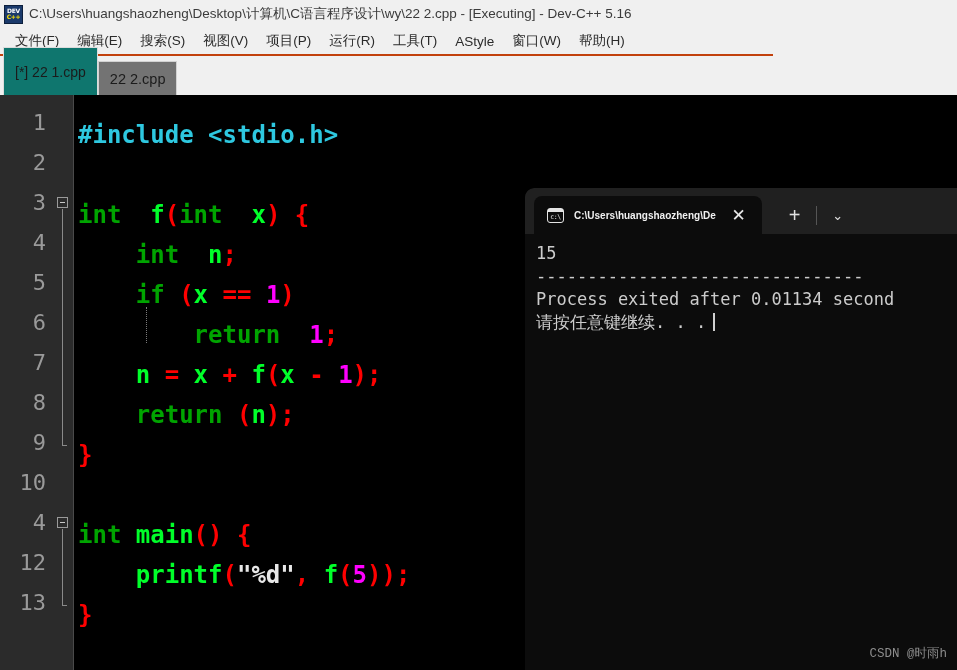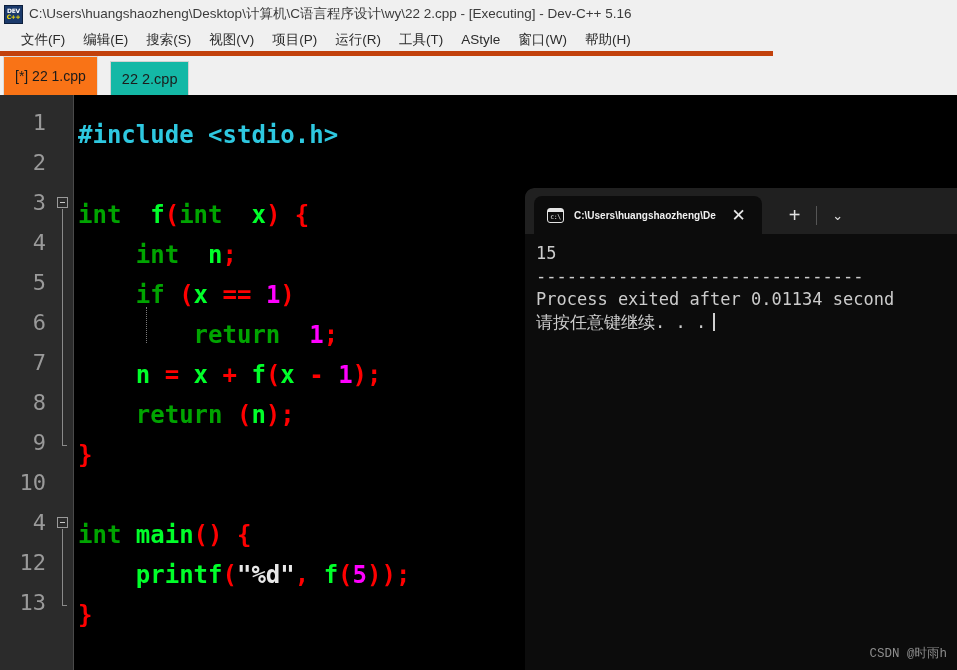--- a/index.html
+++ b/index.html
@@ -52,59 +52,58 @@
     white-space: nowrap;
     font-family: Liberation Sans, sans-serif;
   }
 
   
   .menubar {
     position: absolute; left: 0; top: 28px;
     width: 773px; height: 28px;
     background: #f0f0f0;
     display: flex; align-items: center;
-    padding-left: 12px;
-    border-bottom: 5px solid #c2410c;
+    padding-left: 6px;
+    border-bottom: 2px solid #c2410c;
   }
   .menu-item {
     font-size: 13.5px;
     color: #2b2b2b;
     padding: 3px 9px;
     white-space: nowrap;
     cursor: default;
     font-family: "Liberation Sans", sans-serif;
   }
 
   
   .tabstrip {
     position: absolute; left: 0; top: 57px;
     width: 957px; height: 38px;
     background: #f0f0f0;
     display: flex; align-items: flex-end;
     padding-left: 3px;
   }
   .ed-tab {
-    height: 39px;
+    height: 48px;
     display: flex; align-items: center;
     padding: 0 11px;
     font-size: 14px;
     color: #1b1b1b;
-    background: #f97316;
+    background: #0f766e;
     border: 1px solid #dcdcdc;
     border-bottom: none;
     white-space: nowrap;
     cursor: pointer;
     font-family: "Liberation Sans", sans-serif;
   }
   .ed-tab.active {
-    background: #14b8a6;
+    background: #737373;
     border-color: #d2d2d2;
     height: 34px;
     font-size: 14.5px;
-    margin-left: 12px;
   }
 
   
   .editor {
     position: absolute; left: 0; top: 95px;
     width: 957px; height: 575px;
     background: #000000;
     display: flex;
     overflow: hidden;
   }

